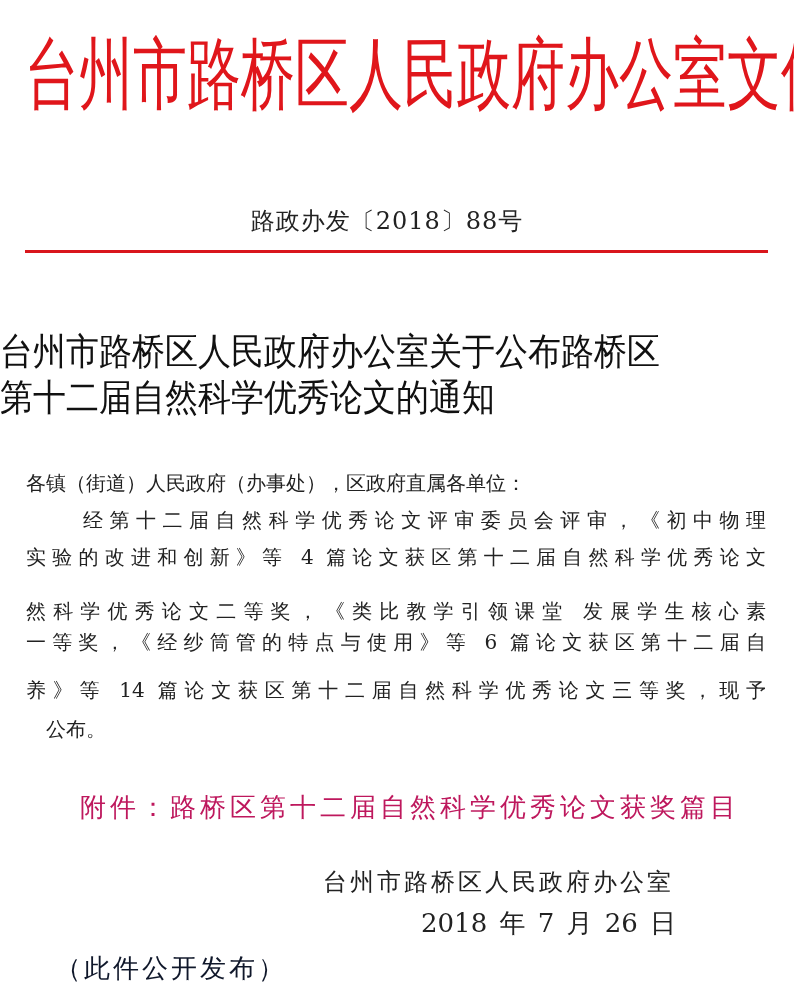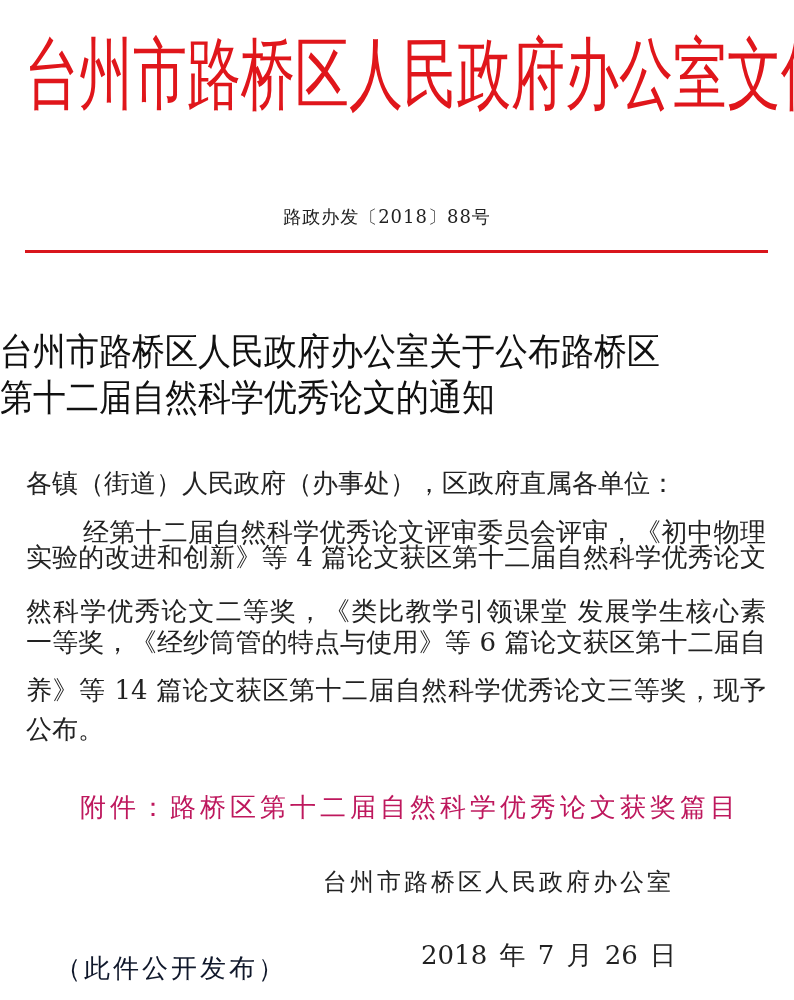--- a/index.html
+++ b/index.html
@@ -11,60 +11,60 @@
     display: flex; justify-content: space-between; align-items: center;
     color: #e0161b; font-family: "DejaVu Sans", sans-serif;
   }
   .header span {
     display: inline-block; font-size: 54px; line-height: 90px;
     transform: scaleY(1.45); transform-origin: center;
   }
 
   .docno {
     position: absolute; left: 0; top: 205px; width: 774px; text-align: center;
-    font-family: "DejaVu Serif", serif; font-size: 18px; color: #222;
+    font-family: "DejaVu Serif", serif; font-size: 24px; color: #222;
     letter-spacing: 1px;
   }
   .redline {
     position: absolute; left: 25px; top: 250px; width: 743px; height: 3px;
     background: #d9161c;
   }
 
   .title {
     position: absolute; left: 0; width: 794px; text-align: left;
     font-family: "DejaVu Sans", sans-serif; font-size: 33px; color: #111;
     letter-spacing: 0px;
   }
   .title span { display: inline-block; transform: scaleY(1.12); }
   .title.l1 { top: 330px; }
   .title.l2 { top: 376px; }
 
   .body-line {
     position: absolute; left: 26px; width: 740px;
-    font-family: "DejaVu Serif", serif; font-size: 26px; color: #222;
+    font-family: "DejaVu Serif", serif; font-size: 20px; color: #222;
     white-space: nowrap; line-height: 30px;
     text-align: justify; text-align-last: justify;
   }
   .body-line.nojust { text-align-last: left; }
-  .indent { left: 83px; width: 683px; margin-top: 12px; }
+  .indent { left: 83px; width: 683px; }
 
   .attach {
     position: absolute; left: 80px; top: 790px;
     font-family: "DejaVu Serif", serif; font-size: 26px; color: #be185d;
     letter-spacing: 4px; white-space: nowrap;
   }
   .sign-org {
     position: absolute; left: 323px; top: 866px;
     font-family: "DejaVu Serif", serif; font-size: 24px; color: #222;
     letter-spacing: 3px; white-space: nowrap;
   }
   .sign-date {
     position: absolute; left: 421px; top: 906px;
     font-family: "DejaVu Serif", serif; font-size: 26px; color: #222;
-    white-space: nowrap; word-spacing: 4px; margin-top: 32px;
+    white-space: nowrap; word-spacing: 4px;
   }
   .public {
     position: absolute; left: 55px; top: 951px;
     font-family: "DejaVu Serif", serif; font-size: 26px; color: #0f172a;
     letter-spacing: 3px; white-space: nowrap;
   }
 </style>
 </head>
 <body>
 
@@ -91,20 +91,20 @@
 
 <div class="title l1"><span>台州市路桥区人民政府办公室关于公布路桥区</span></div>
 <div class="title l2"><span>第十二届自然科学优秀论文的通知</span></div>
 
 <div class="body-line nojust" style="top:468px;">各镇（街道）人民政府（办事处），区政府直属各单位：</div>
 <div class="body-line indent" style="top:505px;">经第十二届自然科学优秀论文评审委员会评审，《初中物理</div>
 <div class="body-line" style="top:542px;">实验的改进和创新》等 4 篇论文获区第十二届自然科学优秀论文</div>
 <div class="body-line" style="top:589px;margin-top:38px;">一等奖，《经纱筒管的特点与使用》等 6 篇论文获区第十二届自</div>
 <div class="body-line" style="top:596px;">然科学优秀论文二等奖，《类比教学引领课堂 发展学生核心素</div>
 <div class="body-line" style="top:675px;">养》等 14 篇论文获区第十二届自然科学优秀论文三等奖，现予</div>
-<div class="body-line nojust" style="top:714px;">公布。</div>
+<div class="body-line nojust" style="top:714px;margin-left:20px;">公布。</div>
 
 <div class="attach">附件：路桥区第十二届自然科学优秀论文获奖篇目</div>
 
 <div class="sign-org">台州市路桥区人民政府办公室</div>
 <div class="sign-date">2018 年 7 月 26 日</div>
 
 <div class="public">（此件公开发布）</div>
 
 </body></html>

